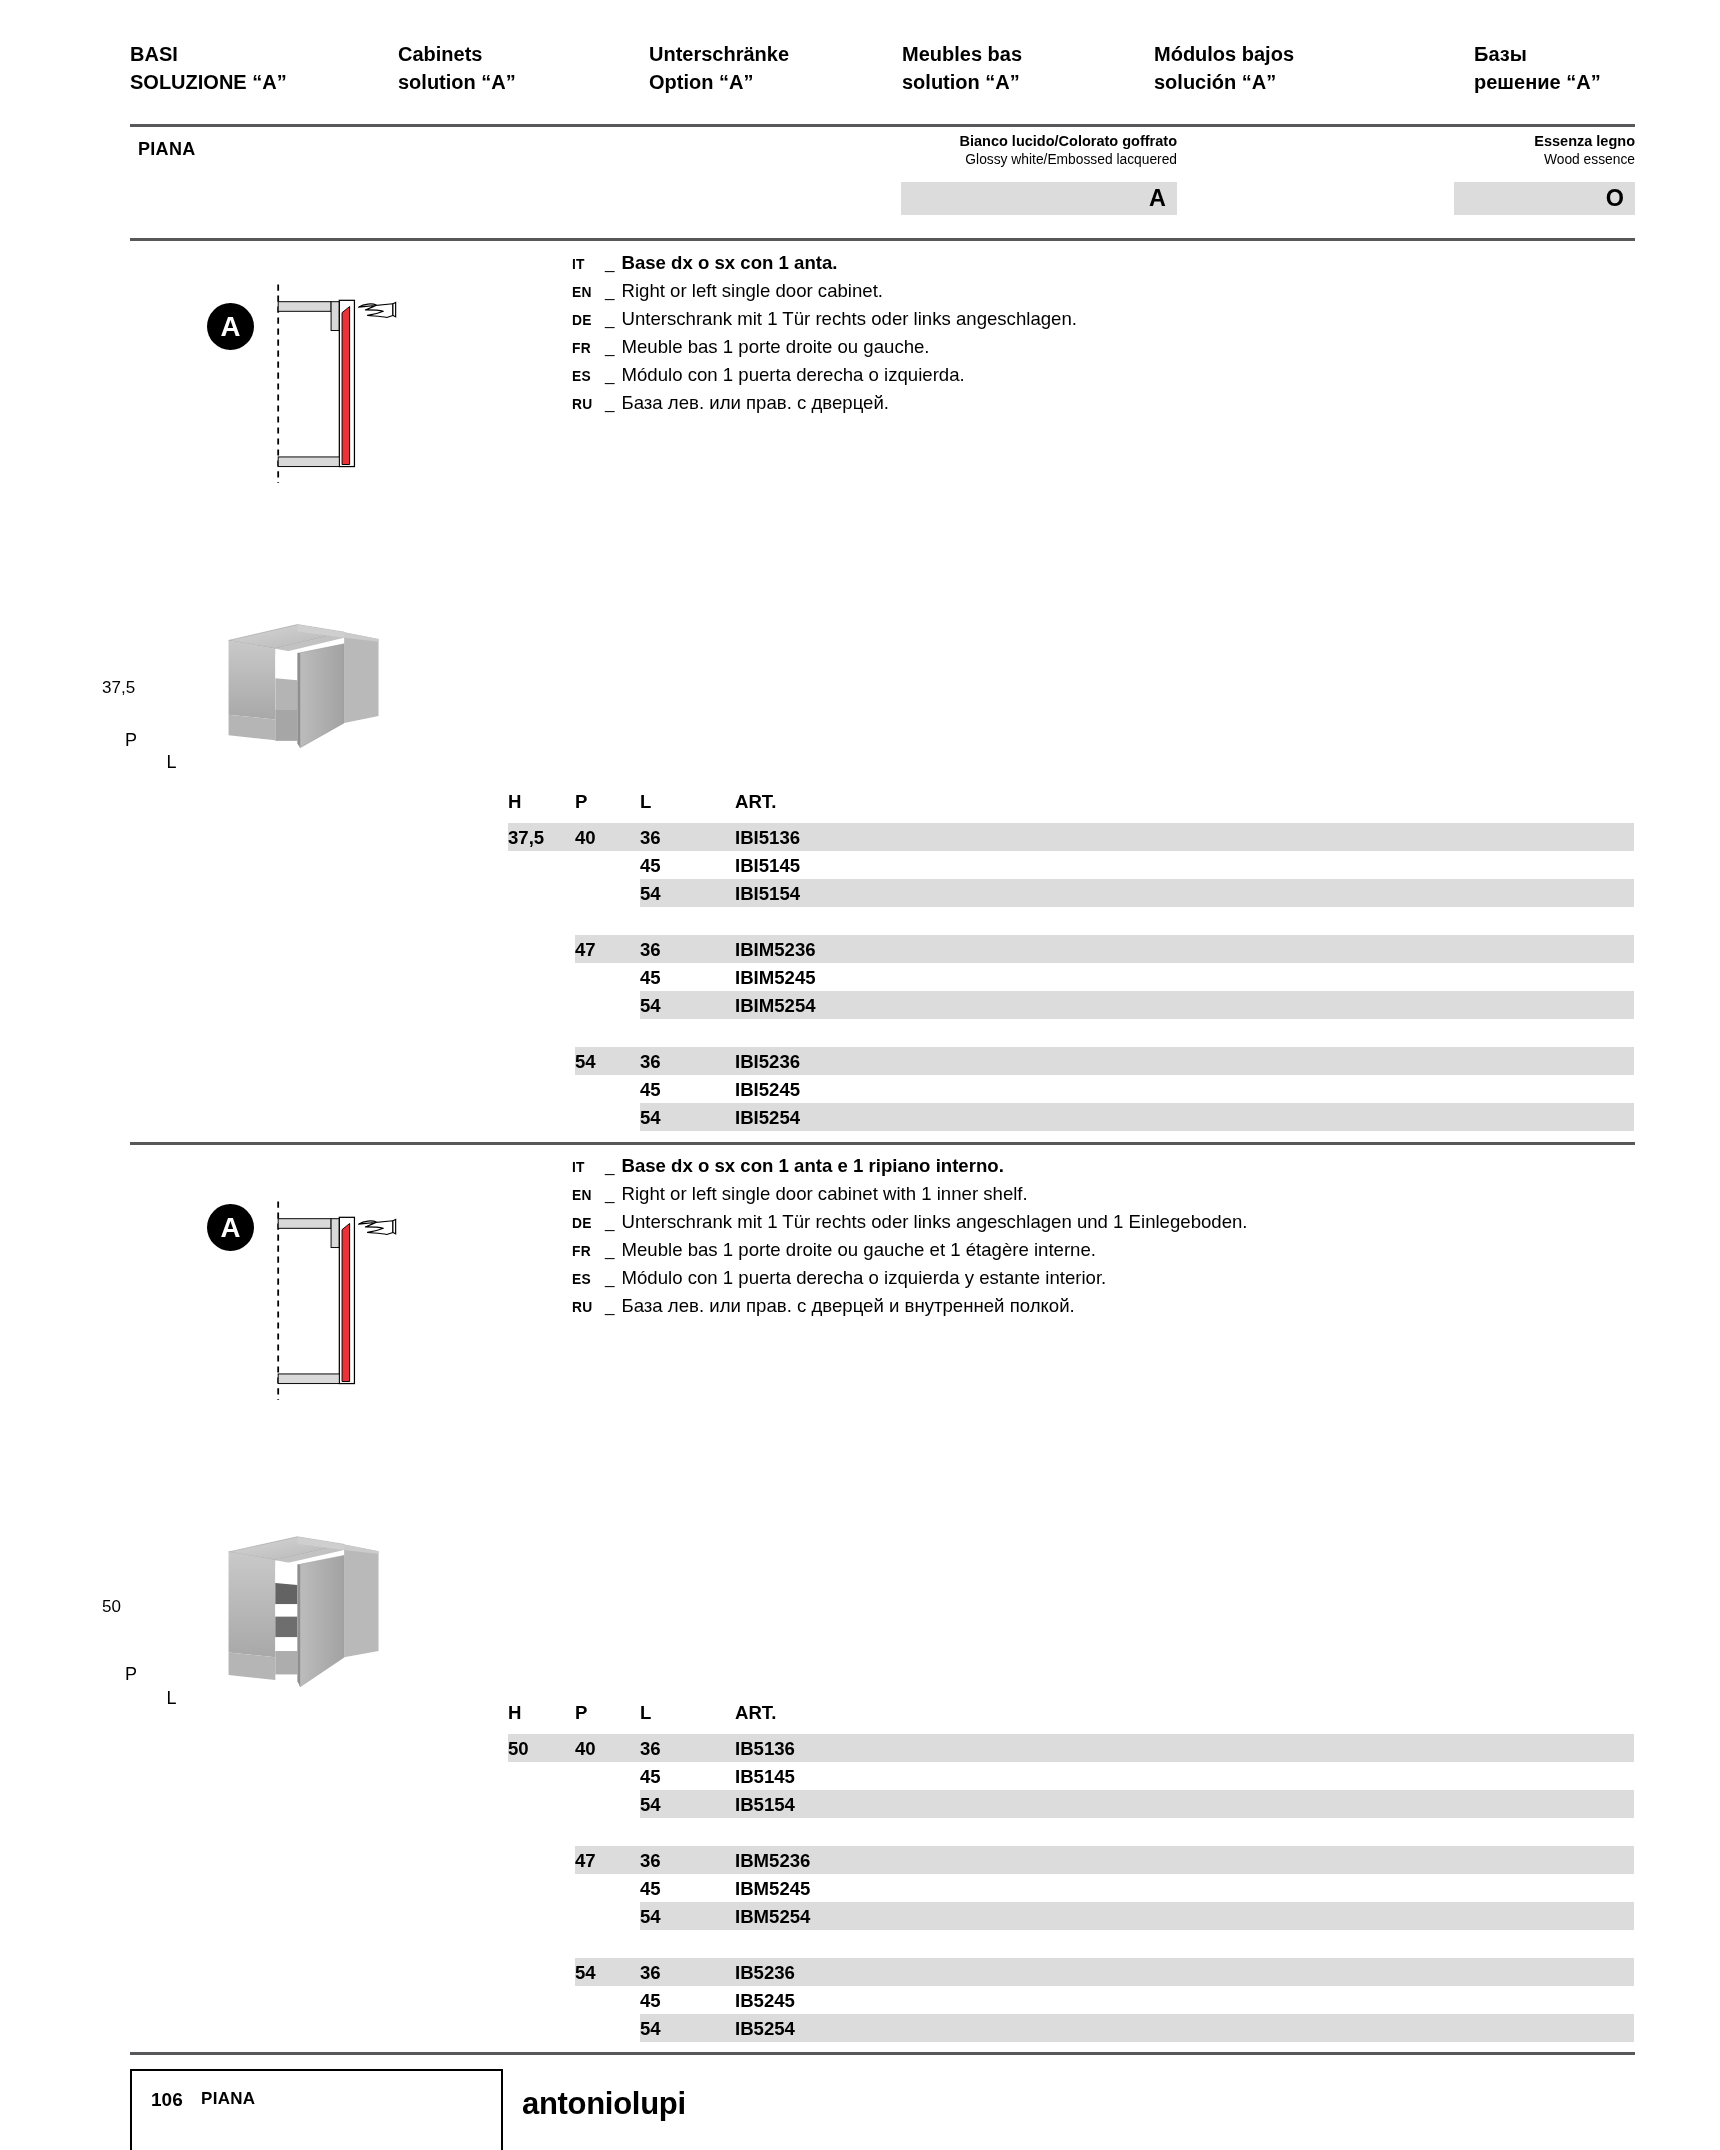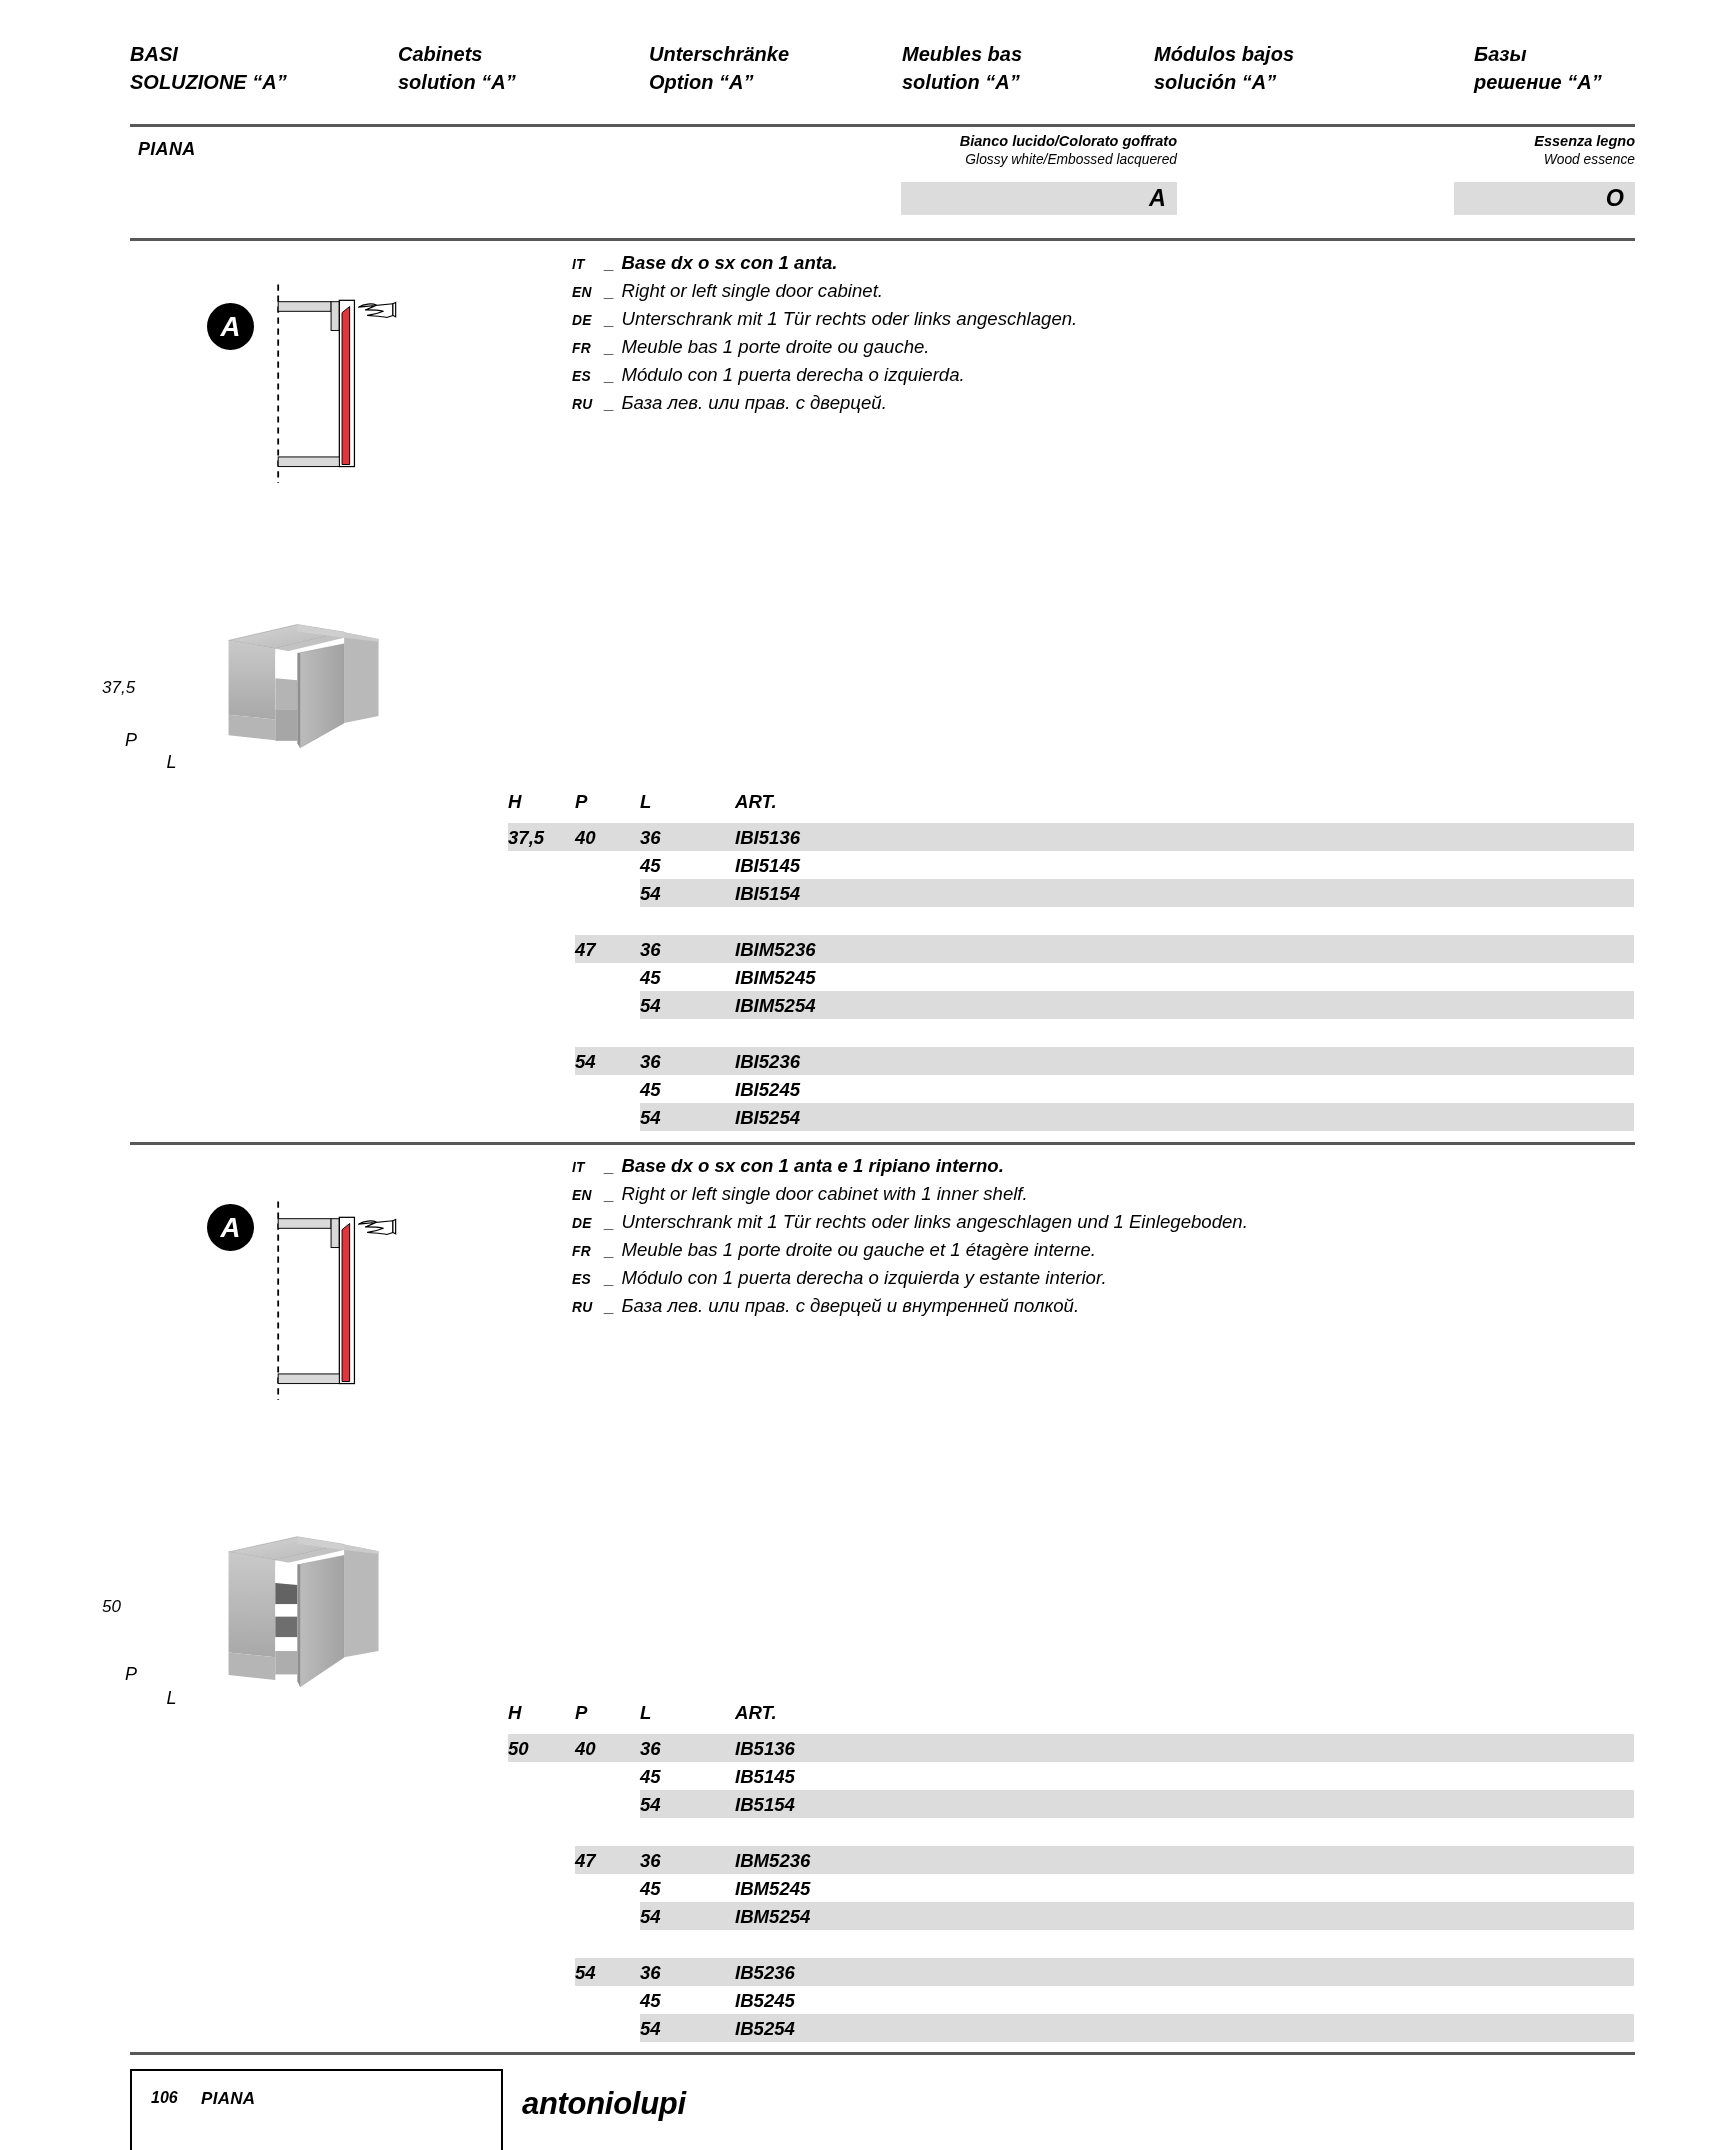--- a/index.html
+++ b/index.html
@@ -5,21 +5,21 @@
   html,body{margin:0;padding:0;}
   body{
     width:1721px;height:2151px;
     background:#ffffff;
     font-family:"Liberation Sans", sans-serif;
     color:#000000;
     position:relative;
     overflow:hidden;
     -webkit-font-smoothing:antialiased;
   }
-  .page{position:absolute;left:0;top:0;width:1721px;height:1890px;font-style:italic;}
+  .page{position:absolute;left:0;top:0;width:1721px;height:1890px;}
 
   
   .rule{position:absolute;left:130px;width:1505px;background:#58585a;height:2.8px;}
 
   
   .tophead{position:absolute;left:130px;top:40px;width:1505px;height:72px;}
   .th-col{position:absolute;top:0;}
   .th-line{font-size:20px;font-weight:bold;line-height:28px;white-space:nowrap;}
 
   
@@ -69,21 +69,21 @@
 
   
   .cx-h{left:0px;}
   .cx-p{left:67px;}
   .cx-l{left:132px;}
   .cx-a{left:227px;}
 
   
   .foot-box{position:absolute;left:130px;top:2069px;width:373px;height:110px;
       border:2.1px solid #000;box-sizing:border-box;background:#fff;}
-  .foot-num{position:absolute;left:19px;top:18px;font-size:16px;font-weight:bold;}
+  .foot-num{position:absolute;left:19px;top:18px;font-size:19px;font-weight:bold;}
   .foot-name{position:absolute;left:69px;top:18px;font-size:17px;font-weight:bold;letter-spacing:0.3px;}
   .brand{position:absolute;left:522px;top:2086px;font-size:31px;font-weight:bold;letter-spacing:-0.3px;}
 </style>
 </head>
 <body>
 
 <div class="page">
 
   <div class="tophead">
     <div class="th-col" style="left:0px;">

